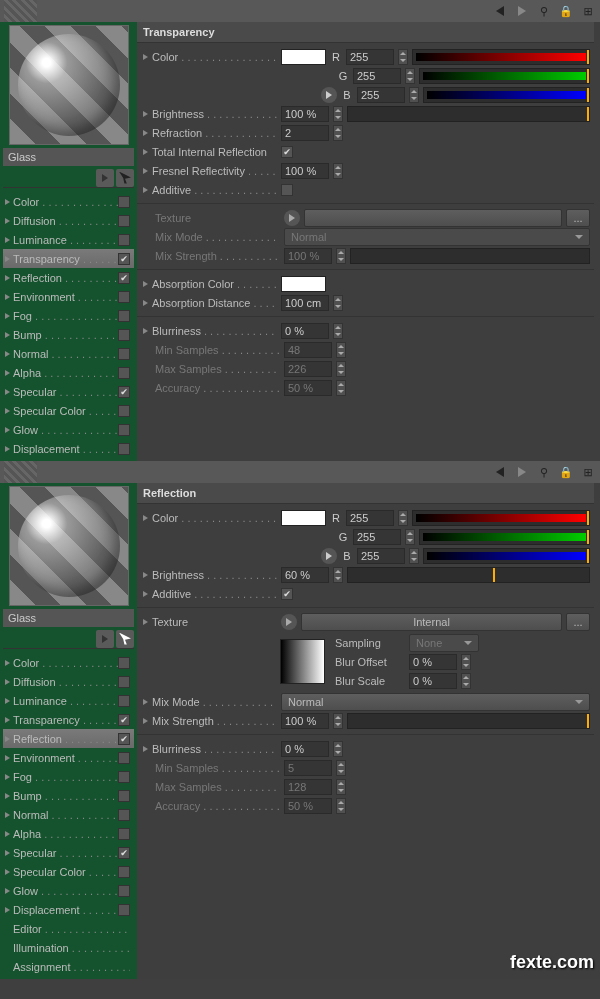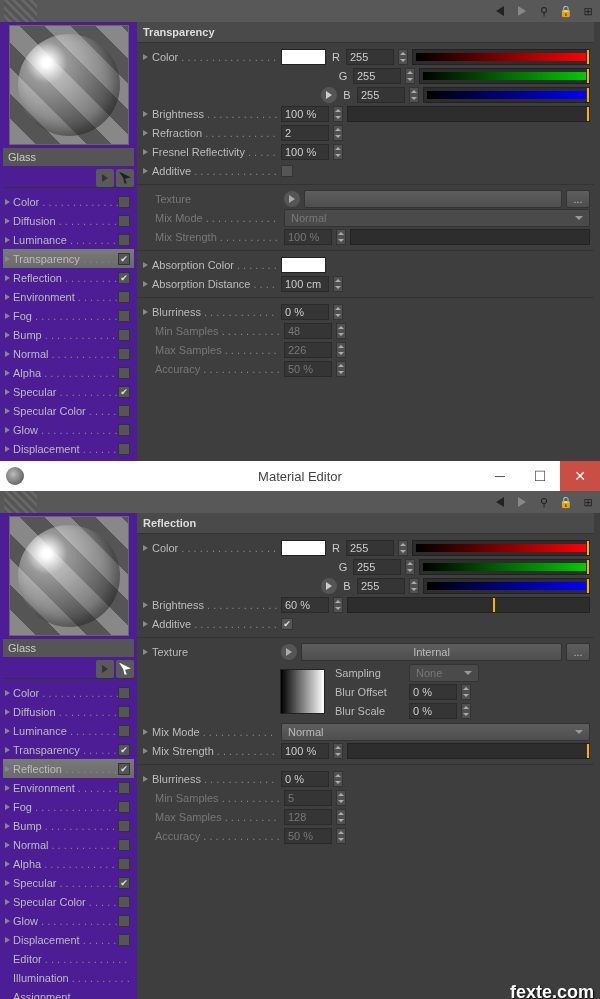--- a/index.html
+++ b/index.html
@@ -5,21 +5,21 @@
   * { box-sizing: border-box; margin: 0; padding: 0; }
   body { background: #3f3f3f; font-family: Arial, sans-serif; font-size: 11px; color: #bbb; width: 600px; }
   .panel { background: #404040; }
   .toolbar { height: 22px; background: #585858; display: flex; align-items: center; justify-content: flex-end; padding: 0 4px; gap: 6px; }
   .toolbar .left-hatch { width: 33px; height: 22px; background: repeating-linear-gradient(45deg, #555 0 3px, #666 3px 6px); margin-right: auto; }
   .tb-icon { width: 16px; height: 16px; display: flex; align-items: center; justify-content: center; color: #222; }
   .arrow-left { width: 0; height: 0; border-top: 5px solid transparent; border-bottom: 5px solid transparent; border-right: 8px solid #222; }
   .arrow-left-gray { border-right-color: #888; }
   .tri-right { width: 0; height: 0; border-top: 4px solid transparent; border-bottom: 4px solid transparent; border-left: 6px solid #333; display: inline-block; }
   .main-cols { display: flex; }
-  .left-col { width: 137px; background: #4c1d95; padding: 3px; }
+  .left-col { width: 137px; background: #14532d; padding: 3px; }
   .right-col { flex: 1; background: #3e3e3e; padding: 0 6px 6px 0; }
   .preview { width: 120px; height: 120px; background: repeating-linear-gradient(45deg, #888 0 18px, #555 18px 36px); position: relative; margin: 0 auto; border: 1px solid #666; }
   .sphere { position: absolute; top: 8px; left: 8px; right: 8px; bottom: 8px; border-radius: 50%; background: radial-gradient(circle at 28% 28%, #fff 0 4%, rgba(255,255,255,0.4) 20%, rgba(120,120,120,0.3) 60%, rgba(40,40,40,0.4) 100%); box-shadow: inset -6px -6px 12px rgba(0,0,0,0.3); }
   .mat-name { background: #555; color: #ccc; padding: 3px 5px; margin-top: 3px; font-size: 11px; }
   .sep-row { height: 20px; display: flex; align-items: center; justify-content: flex-end; gap: 2px; border-bottom: 1px solid #333; margin: 2px 0 4px 0; }
   .sep-btn { width: 18px; height: 18px; background: #5a5a5a; border-radius: 2px; display: flex; align-items: center; justify-content: center; }
   .cursor-icon { width: 12px; height: 12px; background: #222; clip-path: polygon(0 0, 100% 50%, 50% 60%, 65% 100%, 45% 100%, 35% 55%, 0 0); }
   .chan { display: flex; align-items: center; height: 19px; padding: 0 4px 0 2px; }
   .chan.sel { background: linear-gradient(#7a7a7a, #6a6a6a); }
   .chan .tri { width: 0; height: 0; border-top: 3px solid transparent; border-bottom: 3px solid transparent; border-left: 5px solid #888; margin-right: 3px; }
@@ -219,20 +219,25 @@
           </div>
         </div>
       <div class="prop">
           <div class="tri"></div>
           <div class="plabel"><span>Refraction</span><span class="d"></span></div>
         <div class="numfield">2</div>
           <div class="spin"></div>
         </div>
       <div class="prop">
           <div class="tri"></div>
+          <div class="plabel"><span>Total Internal Reflection</span></div>
+        <div class="chk on"></div>
+        </div>
+      <div class="prop">
+          <div class="tri"></div>
           <div class="plabel"><span>Fresnel Reflectivity</span><span class="d"></span></div>
         <div class="numfield">100 %</div>
           <div class="spin"></div>
         </div>
       <div class="prop">
           <div class="tri"></div>
           <div class="plabel"><span>Additive</span><span class="d"></span></div>
         <div class="chk"></div>
         </div>
       <div class="hr"></div>
@@ -295,27 +300,20 @@
           <div style="width:8px"></div>
           <div class="plabel"><span>Accuracy</span><span class="d"></span></div>
         <div class="numfield">50 %</div>
           <div class="spin"></div>
         </div>
     </div>
   </div>
 </div>
 
 <div class="panel pos-rel">
-  <div class="titlebar">
-    <div class="logo"></div>
-    <div class="ttl">Material Editor</div>
-    <div class="winbtn">─</div>
-    <div class="winbtn">☐</div>
-    <div class="winbtn close">✕</div>
-  </div>
   <div class="toolbar">
     <div class="left-hatch"></div>
     <div class="tb-icon">
         <div class="arrow-left"></div>
       </div>
     <div class="tb-icon">
         <div class="arrow-left arrow-left-gray" style="transform:scaleX(-1)"></div>
       </div>
     <div class="tb-icon">⚲</div>
     <div class="tb-icon">🔒</div>

